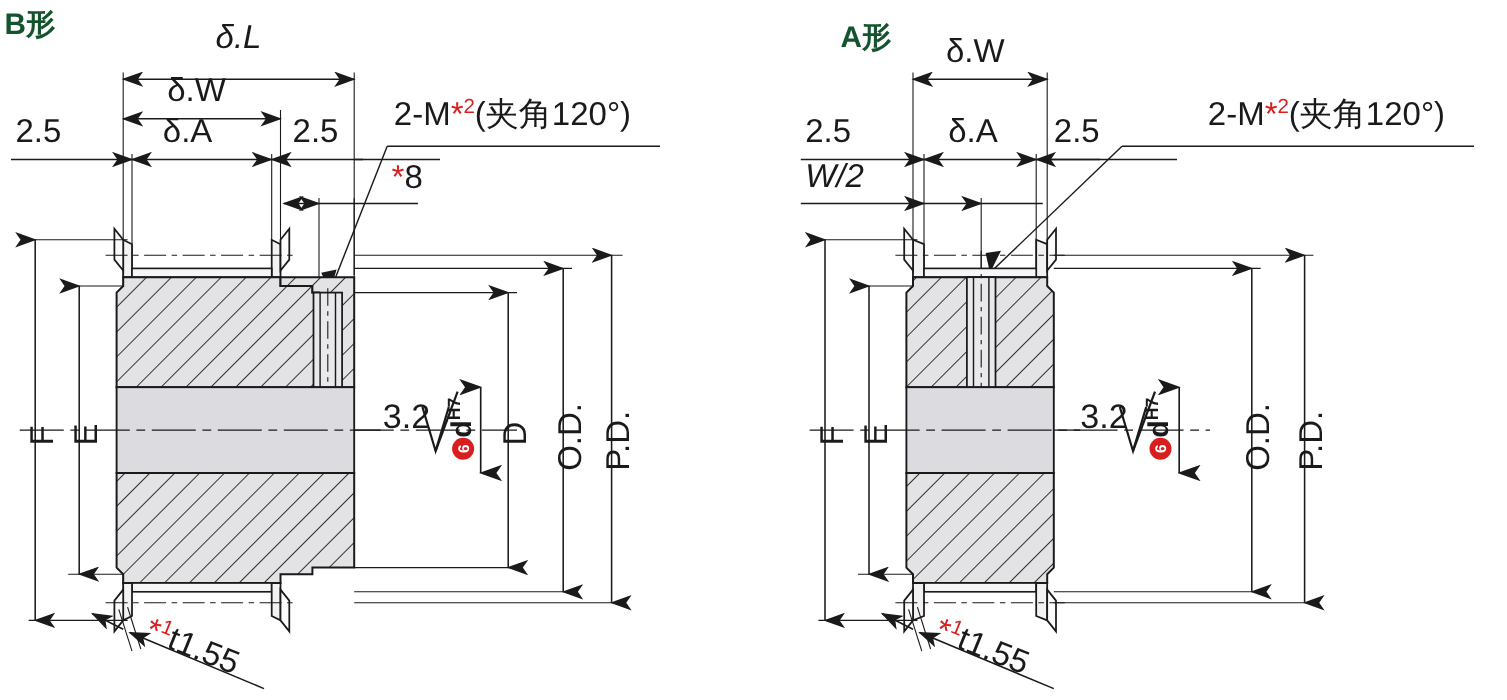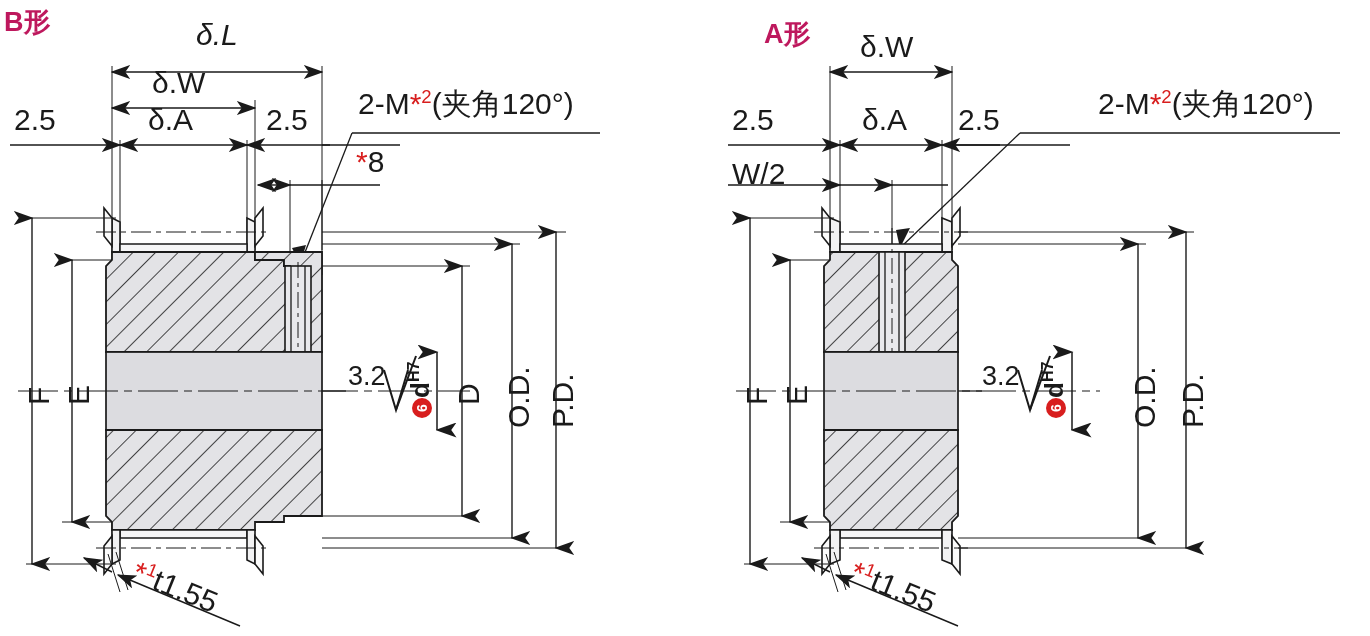--- a/index.html
+++ b/index.html
@@ -15,31 +15,31 @@
   .panel{position:absolute;top:0;height:636px;}
   #panel-b{left:0;width:700px;}
   #panel-a{left:700px;width:670px;}
   .svg-layer{position:absolute;left:0;top:0;}
   .ttl{
     position:absolute;
     font-size:27px;
     font-weight:bold;
     letter-spacing:0px;
     white-space:nowrap;
-    color:#be185d;
+    color:#14532d;
   }
   
   .lbl{
     position:absolute;
     font-size:30px;
     white-space:nowrap;
     color:#1a1a1a;
     line-height:1;
   }
-  .lbl.small{font-size:27px;}
+  .lbl.small{font-size:31px;}
   .rot{transform-origin:0 0;transform:rotate(-90deg);}
   .ast{color:#d81e1e;}
   .sup{font-size:0.62em;vertical-align:super;}
   .redcirc{
     display:inline-block;
     width:20px;height:20px;
     border-radius:50%;
     background:#d81e1e;
     color:#fff;
     font-size:14px;
@@ -335,21 +335,21 @@
         </g>
       </g>
     </svg>
 
     <div class="ttl" style="left:64px;top:4px;margin-top:12px;">A形</div>
 
     <div class="lbl" style="left:160px;top:32px;">δ.W</div>
     <div class="lbl" style="left:162px;top:105px;">δ.A</div>
     <div class="lbl" style="left:32px;top:105px;">2.5</div>
     <div class="lbl" style="left:258px;top:105px;">2.5</div>
-    <div class="lbl" style="left:32px;top:159px;">W/2</div>
+    <div class="lbl" style="left:32px;top:146px;font-style:italic;">W/2</div>
 
     <div class="lbl" style="left:398px;top:88px;"><span>2-M</span><span class="ast">*</span><span class="sup ast">2</span><span>(夹角120°)</span></div>
 
     <div class="lbl rot" style="left:42px;top:405px;">F</div>
     <div class="lbl rot" style="left:82px;top:405px;">E</div>
     <div class="lbl rot" style="left:430px;top:428px;">O.D.</div>
     <div class="lbl rot" style="left:478px;top:428px;">P.D.</div>
 
     <div class="lbl small" style="left:282px;top:363px;">3.2</div>
 

